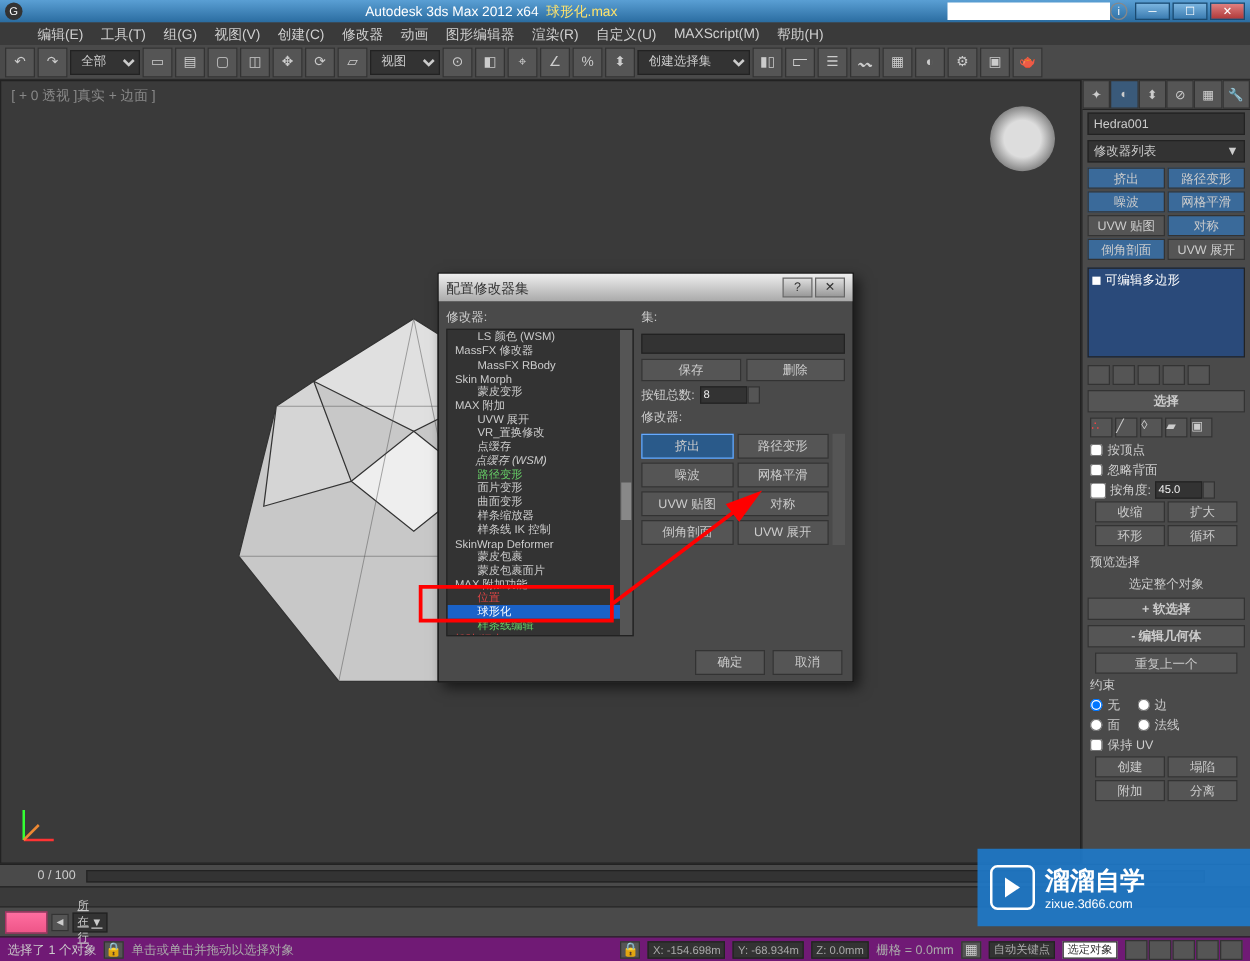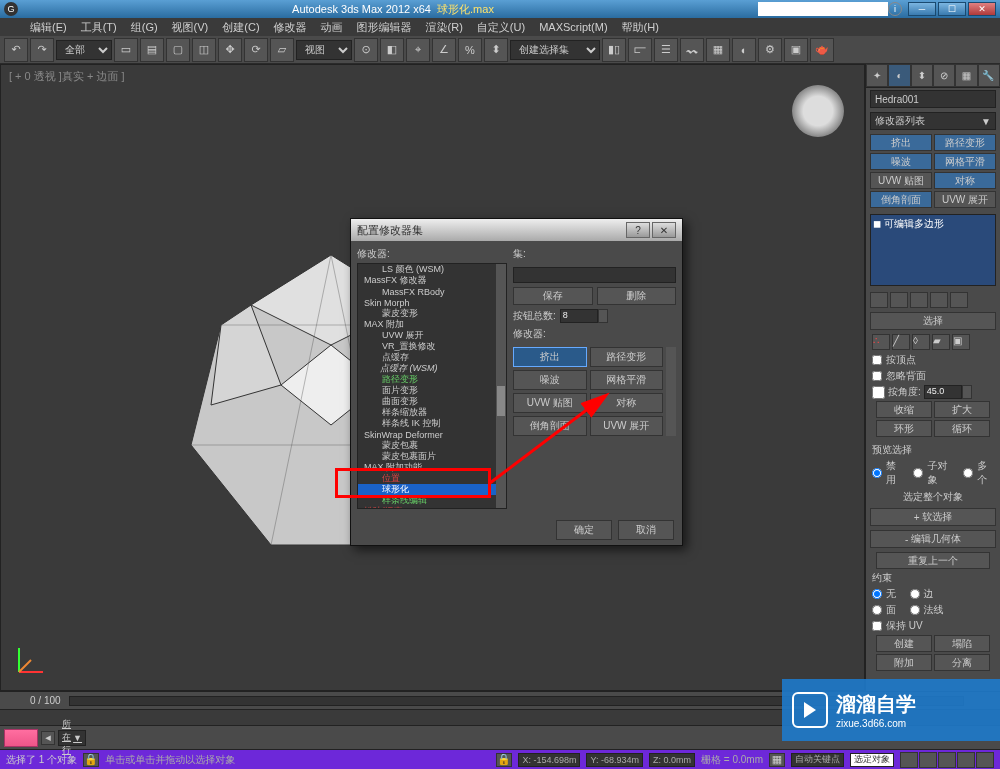--- a/index.html
+++ b/index.html
@@ -38,21 +38,21 @@
 .cmd-tab { flex: 1; background: #555; border: 1px solid #333; display: flex; align-items: center; justify-content: center; font-size: 10px; }
 .cmd-tab.active { background: #3a5a7a; }
 .cmd-name-field { height: 18px; background: #333; border: 1px solid #222; margin: 2px 4px; padding: 0 4px; color: #ccc; font-size: 10px; display: flex; align-items: center; }
 .cmd-mod-list { height: 18px; background: #333; border: 1px solid #222; margin: 2px 4px; padding: 0 4px; display: flex; align-items: center; font-size: 10px; }
 .cmd-btns { display: grid; grid-template-columns: 1fr 1fr; gap: 2px; padding: 2px 4px; }
 .cmd-btn { height: 17px; background: #555; border: 1px solid #333; font-size: 10px; display: flex; align-items: center; justify-content: center; }
 .cmd-btn.lit { background: #3a6a9a; }
 .mod-stack { height: 72px; background: #2a4a7a; border: 1px solid #222; margin: 4px; padding: 2px; font-size: 10px; color: #fff; }
 .mod-stack-toolbar { display: flex; gap: 2px; padding: 2px 4px; }
 .mod-stack-toolbar .msbtn { width: 18px; height: 16px; background: #555; border: 1px solid #333; }
-.rollout-header { height: 18px; background: #555; border: 1px solid #333; margin: 2px 4px; padding: 0 4px; display: flex; align-items: center; font-size: 10px; justify-content: center; }
+.rollout-header { height: 18px; background: #555; border: 1px solid #333; margin: 2px 4px; padding: 0 4px; display: flex; align-items: center; font-size: 10px; justify-content: center; font-weight: bold; }
 .rollout-body { padding: 2px 6px; font-size: 10px; }
 .radio-row, .check-row { display: flex; align-items: center; gap: 4px; margin: 2px 0; }
 .radio-row input, .check-row input { width: 10px; height: 10px; }
 .spinner-row { display: flex; align-items: center; gap: 3px; margin: 2px 0; }
 .spinner { display: flex; align-items: center; }
 .spinner-field { width: 38px; height: 14px; background: #333; border: 1px solid #222; color: #eee; font-size: 9px; padding: 0 2px; }
 .spinner-btns { width: 10px; height: 14px; background: #555; border: 1px solid #333; }
 .half-btn-row { display: flex; gap: 2px; padding: 0 4px 2px; }
 .half-btn { flex: 1; height: 17px; background: #555; border: 1px solid #333; font-size: 10px; display: flex; align-items: center; justify-content: center; }
 
@@ -93,21 +93,21 @@
 
 
 .timeline-bar { height: 18px; background: #4a4a4a; border-top: 1px solid #222; display: flex; align-items: center; padding: 0 30px; font-size: 10px; color: #888; }
 .timeline-bar .range1 { color: #ccc; }
 .timeline-bar .slider { flex: 1; height: 10px; margin: 0 8px; position: relative; }
 .timeline-bar .slider::before { content: ''; position: absolute; left: 0; top: 0; width: 100%; height: 8px; border: 1px solid #222; background: #333; }
 .time-ticks { height: 16px; background: #3a3a3a; border-top: 1px solid #222; }
 .track-bar { height: 24px; background: #4a4a4a; border-top: 1px solid #222; display: flex; align-items: center; gap: 3px; padding: 0 4px; }
 .track-box { width: 34px; height: 18px; background: linear-gradient(#ff6ea0, #ee5588); border: 1px solid #aa3366; }
 .track-sel { width: 28px; height: 16px; font-size: 9px; color: #ccc; background: #333; border: 1px solid #222; display: flex; align-items: center; padding: 0 3px; text-decoration: underline; }
-.status-bar { height: 20px; background: #6d28d9; border-top: 1px solid #222; display: flex; align-items: center; font-size: 10px; color: #aaa; padding: 0 6px; gap: 6px; }
+.status-bar { height: 20px; background: #701a75; border-top: 1px solid #222; display: flex; align-items: center; font-size: 10px; color: #aaa; padding: 0 6px; gap: 6px; }
 .coord-box { height: 14px; background: #333; border: 1px solid #222; padding: 0 3px; display: flex; align-items: center; font-size: 9px; }
 .status-label { color: #ccc; }
 .anim-controls { display: flex; gap: 1px; }
 .anim-btn { width: 18px; height: 16px; background: #555; border: 1px solid #333; }
 
 
 .watermark { position: absolute; right: 0; bottom: 28px; width: 218px; height: 62px; background: rgba(30,120,200,0.92); display: flex; align-items: center; padding: 0 10px; gap: 8px; }
 .wm-logo { width: 36px; height: 36px; border: 2px solid #fff; border-radius: 6px; display: flex; align-items: center; justify-content: center; }
 .wm-logo .play { width: 0; height: 0; border-left: 12px solid #fff; border-top: 8px solid transparent; border-bottom: 8px solid transparent; }
 .wm-text { color: #fff; }
@@ -261,21 +261,20 @@
         </div>
       <div class="half-btn-row">
           <div class="half-btn">收缩</div>
           <div class="half-btn">扩大</div>
         </div>
       <div class="half-btn-row">
           <div class="half-btn">环形</div>
           <div class="half-btn">循环</div>
         </div>
       <div style="margin-top:4px;color:#ccc">预览选择</div>
-      <div class="radio-row"><input type="radio" checked="" style=""><span>禁用</span>&nbsp;<input type="radio" style=""><span>子对象</span>&nbsp;<input type="radio" style=""><span>多个</span></div>
       <div style="text-align:center;margin-top:3px">选定整个对象</div>
     </div>
     <div class="rollout-header">
         <span>+&nbsp;</span>
         <span>软选择</span>
       </div>
     <div class="rollout-header">
         <span>-&nbsp;</span>
         <span>编辑几何体</span>
       </div>

